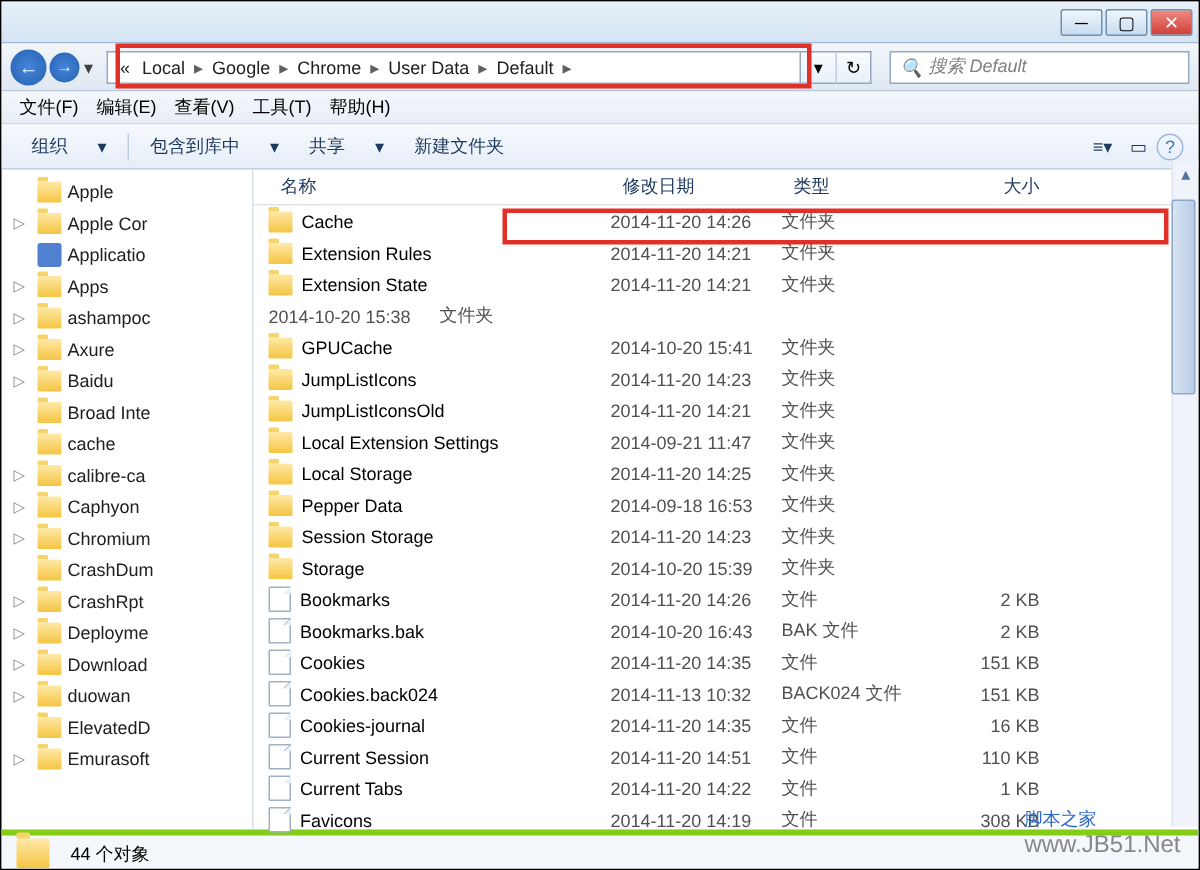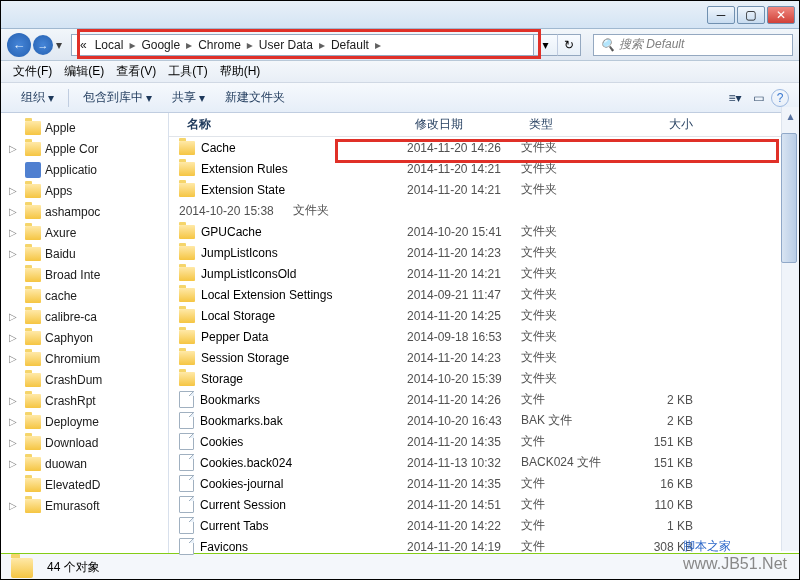--- a/index.html
+++ b/index.html
@@ -21,51 +21,51 @@
 .crumb { display: flex; align-items: center; padding: 0 4px; cursor: pointer; color: #202020; }
 .crumb-sep { color: #606060; padding: 0 2px; }
 .refbtn { width: 24px; height: 22px; border: 1px solid #94a8c0; background: linear-gradient(#f8fbff,#e8f0f8); display:flex; align-items:center; justify-content:center; cursor:pointer; border-left:1px solid #c0cce0; }
 .searchwrap { width: 200px; height: 22px; border: 1px solid #94a8c0; background: #fff; display: flex; align-items: center; padding: 0 6px; margin-left: 6px; color: #808080; font-style: italic; }
 .searchicon { margin-right: 4px; color: #4078c0; }
 
 .menubar { height: 22px; background: linear-gradient(#f4f7fb,#e8eef6); display:flex; align-items:center; padding: 0 6px; border-bottom: 1px solid #d0d8e4; }
 .menuitem { padding: 2px 6px; cursor: pointer; }
 
 .toolbar { height: 30px; background: linear-gradient(#f6f9fd,#e6eef8); display:flex; align-items:center; padding: 0 10px; border-bottom: 1px solid #c0cde0; color:#1e395b; }
-.toolbtn { padding: 3px 10px; cursor:pointer; display:flex; align-items:center; gap:3px; }
+.toolbtn { padding: 3px 10px; cursor:pointer; display:flex; align-items:center; gap:20px; }
 .toolsep { width:1px; height:18px; background:#c0cde0; margin:0 4px; }
 .toolspacer { flex:1; }
 .iconbtn { width:24px; height:22px; display:flex; align-items:center; justify-content:center; cursor:pointer; border-radius:2px; }
 
 .body { display: flex; height: 440px; }
 .tree { width: 168px; border-right: 1px solid #d8e0ec; overflow: hidden; padding-top: 4px; }
 .treeitem { display:flex; align-items:center; height:21px; padding-left: 24px; cursor:pointer; color:#202020; gap:4px; }
 .treechev { position:absolute; margin-left:-16px; color:#888; font-size:10px; }
 .foldericon { width:16px; height:14px; background: linear-gradient(#ffe9a8,#f5c542); border-radius:1px; position:relative; }
 .foldericon::before { content:''; position:absolute; top:-3px; left:0; width:7px; height:3px; background:#f5d56b; border-radius:1px 1px 0 0; }
 .appicon { width:16px; height:16px; background:#5080d0; border-radius:2px; }
 
 .list { flex:1; position:relative; }
 .listhead { display:flex; height:24px; border-bottom:1px solid #e0e4ea; align-items:center; padding-left:10px; }
 .lh { color:#1e395b; cursor:pointer; padding:3px 8px; }
-.lh-name { width:228px;font-weight:bold; }
+.lh-name { width:228px; }
 .lh-date { width:114px; }
 .lh-type { width:100px; }
 .lh-size { width:80px; text-align:right; }
 .listbody { overflow:hidden; }
 .row { display:flex; height:21px; align-items:center; padding-left:10px; cursor:pointer; }
 .cell-name { width:228px; display:flex; align-items:center; gap:6px; }
 .cell-date { width:114px; color:#505050; }
 .cell-type { width:100px; color:#505050; }
 .cell-size { width:80px; text-align:right; color:#505050; padding-right:8px; }
 .fileicon { width:15px; height:17px; background:#fff; border:1px solid #a0b0c0; border-radius:1px; position:relative; }
 .fileicon::before { content:''; position:absolute; right:-1px; top:-1px; width:5px; height:5px; background:linear-gradient(135deg,transparent 48%,#a0b0c0 50%,#e8f0f8 52%); }
 .rowhilite { position:absolute; border:3px solid #e03028; top:26px; left:166px; width:444px; height:24px; pointer-events:none; z-index:2; }
 
-.statusbar { height:28px; border-top:1px solid #84cc16; display:flex; align-items:center; padding:0 10px; background:#f4f7fb; gap:10px; }
+.statusbar { height:28px; border-top:4px solid #84cc16; display:flex; align-items:center; padding:0 10px; background:#f4f7fb; gap:10px; }
 .bigfolder { width:22px; height:20px; background:linear-gradient(#ffe9a8,#f5c542); border-radius:2px; position:relative; margin-right:4px; }
 .bigfolder::before { content:''; position:absolute; top:-4px; left:0; width:9px; height:4px; background:#f5d56b; border-radius:1px 1px 0 0; }
 .watermark { position:absolute; right:12px; bottom:6px; font-size:13px; color:#2a66c8; font-family:"Microsoft YaHei",sans-serif; }
 .watermark .wm2 { color:#888; font-size:16px; }
 .scrollthumb { position:absolute; right:2px; top:132px; width:16px; height:130px; background:linear-gradient(to right,#d8e4f2,#b8cce6); border:1px solid #90a8c8; border-radius:2px; }
 .scrollbar { position:absolute; right:0; top:106px; bottom:28px; width:18px; background:#f0f4fa; border-left:1px solid #dde4ee;}
 .scrarrow{ height:18px; display:flex; align-items:center; justify-content:center; color:#5872a0; cursor:pointer;}
 </style>
 </head>
 <body>

